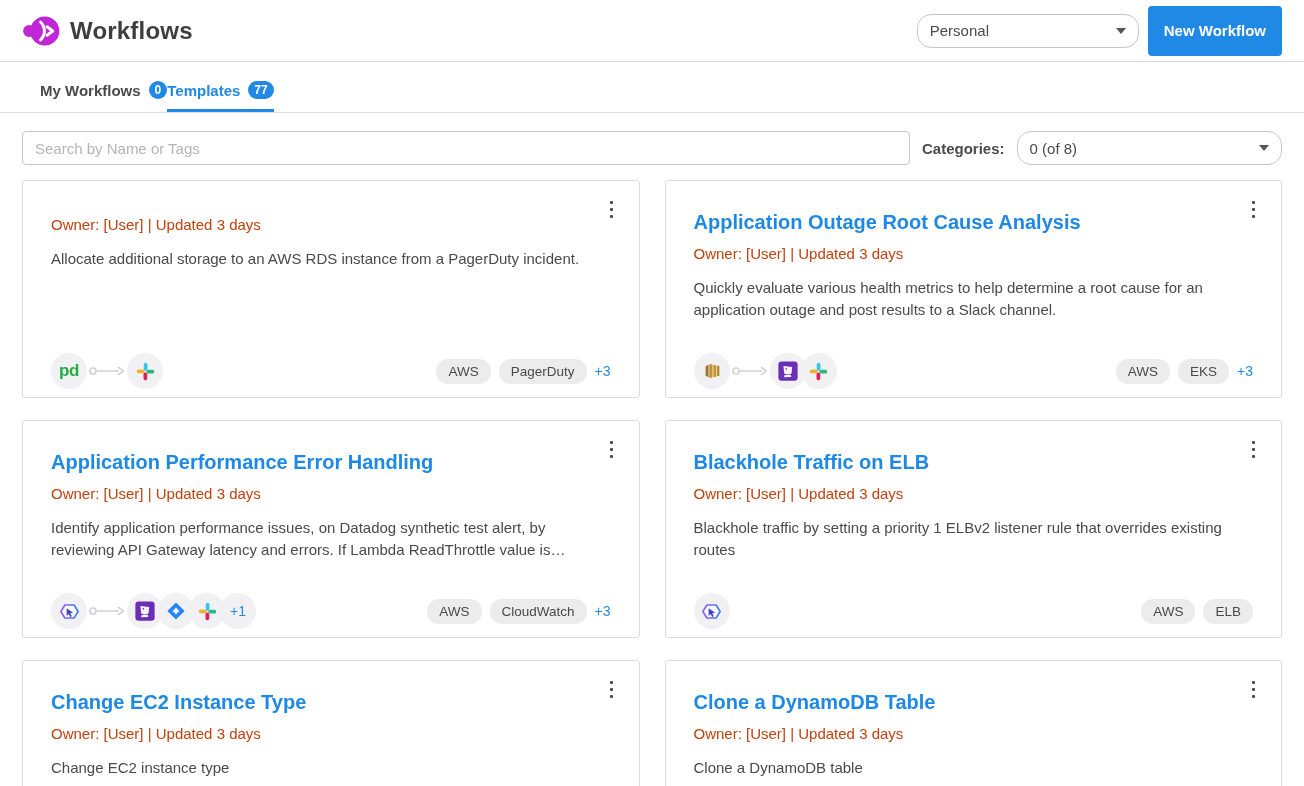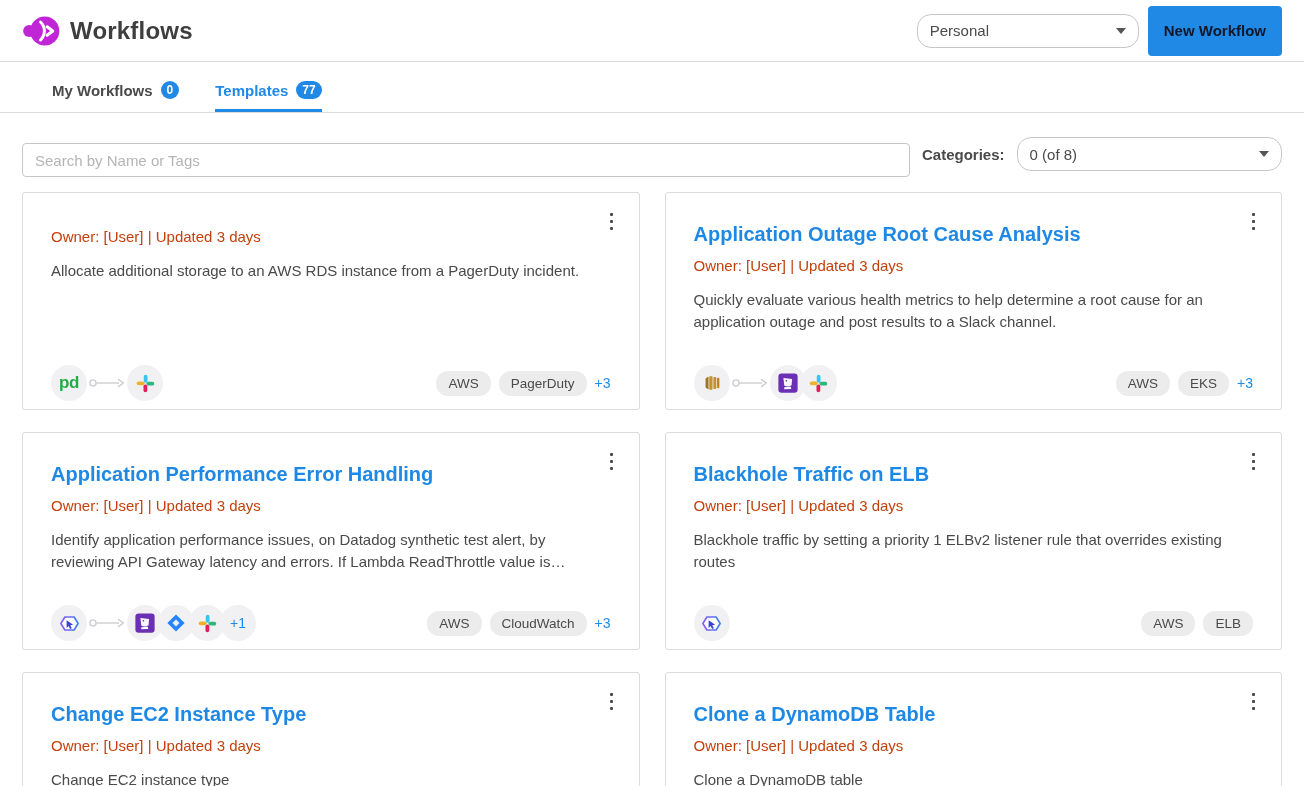--- a/index.html
+++ b/index.html
@@ -18,41 +18,41 @@
   .topbar-right { display:flex; align-items:center; gap:9px; }
   .select {
     display:flex; align-items:center; justify-content:space-between;
     border:1px solid #c6c6c6; border-radius:14px; height:34px; padding:8px 12px;
     font-size:15px; color:#4a4a4a; background:#fff; cursor:pointer;
   }
   .select.workspace { width:222px; }
   .select.categories { width:270px; }
   .caret { width:0; height:0; border-left:5px solid transparent; border-right:5px solid transparent; border-top:6px solid #555; }
   .btn-primary {
-    background:#2089e5; color:#0f172a; font-weight:700; font-size:15px;
+    background:#2089e5; color:#ffffff; font-weight:700; font-size:15px;
     border:none; border-radius:4px; height:50px; padding:0 16px; cursor:pointer;
     font-family:inherit;
   }
   
-  .tabs { display:flex; gap:36px; padding:19px 0 0 52px; border-bottom:1px solid #dcdcdc; }
+  .tabs { display:flex; padding:19px 0 0 40px; border-bottom:1px solid #dcdcdc; }
   .tab {
     display:flex; align-items:center; gap:8px; padding-bottom:10px;
     border-bottom:3px solid transparent; font-size:15px; font-weight:700;
     color:#4a4a4a; cursor:pointer;
   }
   .tab.active { color:#2089e5; border-bottom-color:#2089e5; }
   .badge {
     background:#2089e5; color:#fff; font-size:12px; font-weight:700;
     border-radius:10px; min-width:12px; text-align:center; padding:3px 6px; line-height:1;
   }
   
   .filterbar { display:flex; align-items:center; margin:18px 22px 0; gap:12px; }
   .search {
     flex:0 0 888px; height:34px; border:1px solid #c6c6c6; border-radius:4px;
-    padding:0 12px; font-size:15px; color:#4a4a4a; font-family:inherit;margin-top:12px;
+    padding:0 12px; font-size:15px; color:#4a4a4a; font-family:inherit;
   }
   .search::placeholder { color:#b5b5b5; }
   .cat-label { margin-left:auto; font-weight:700; font-size:15px; color:#4a4a4a; }
   
   .grid { display:grid; grid-template-columns:1fr 1fr; grid-auto-rows:218px; gap:22px 25px; margin:15px 22px; }
   .card { position:relative; border:1px solid #dcdcdc; border-radius:3px; background:#fff; padding:26px 28px; }
   .card h2 { margin:0; line-height:1.2; }
   .card-title { color:#1e88e5; font-size:20px; font-weight:700; text-decoration:none; }
   .meta { margin-top:9px; font-size:15px; color:#c2410c; }
   .desc { margin:15px 0 0; font-size:15px; line-height:1.45; color:#4a4a4a; overflow:hidden; max-height:66px; }

